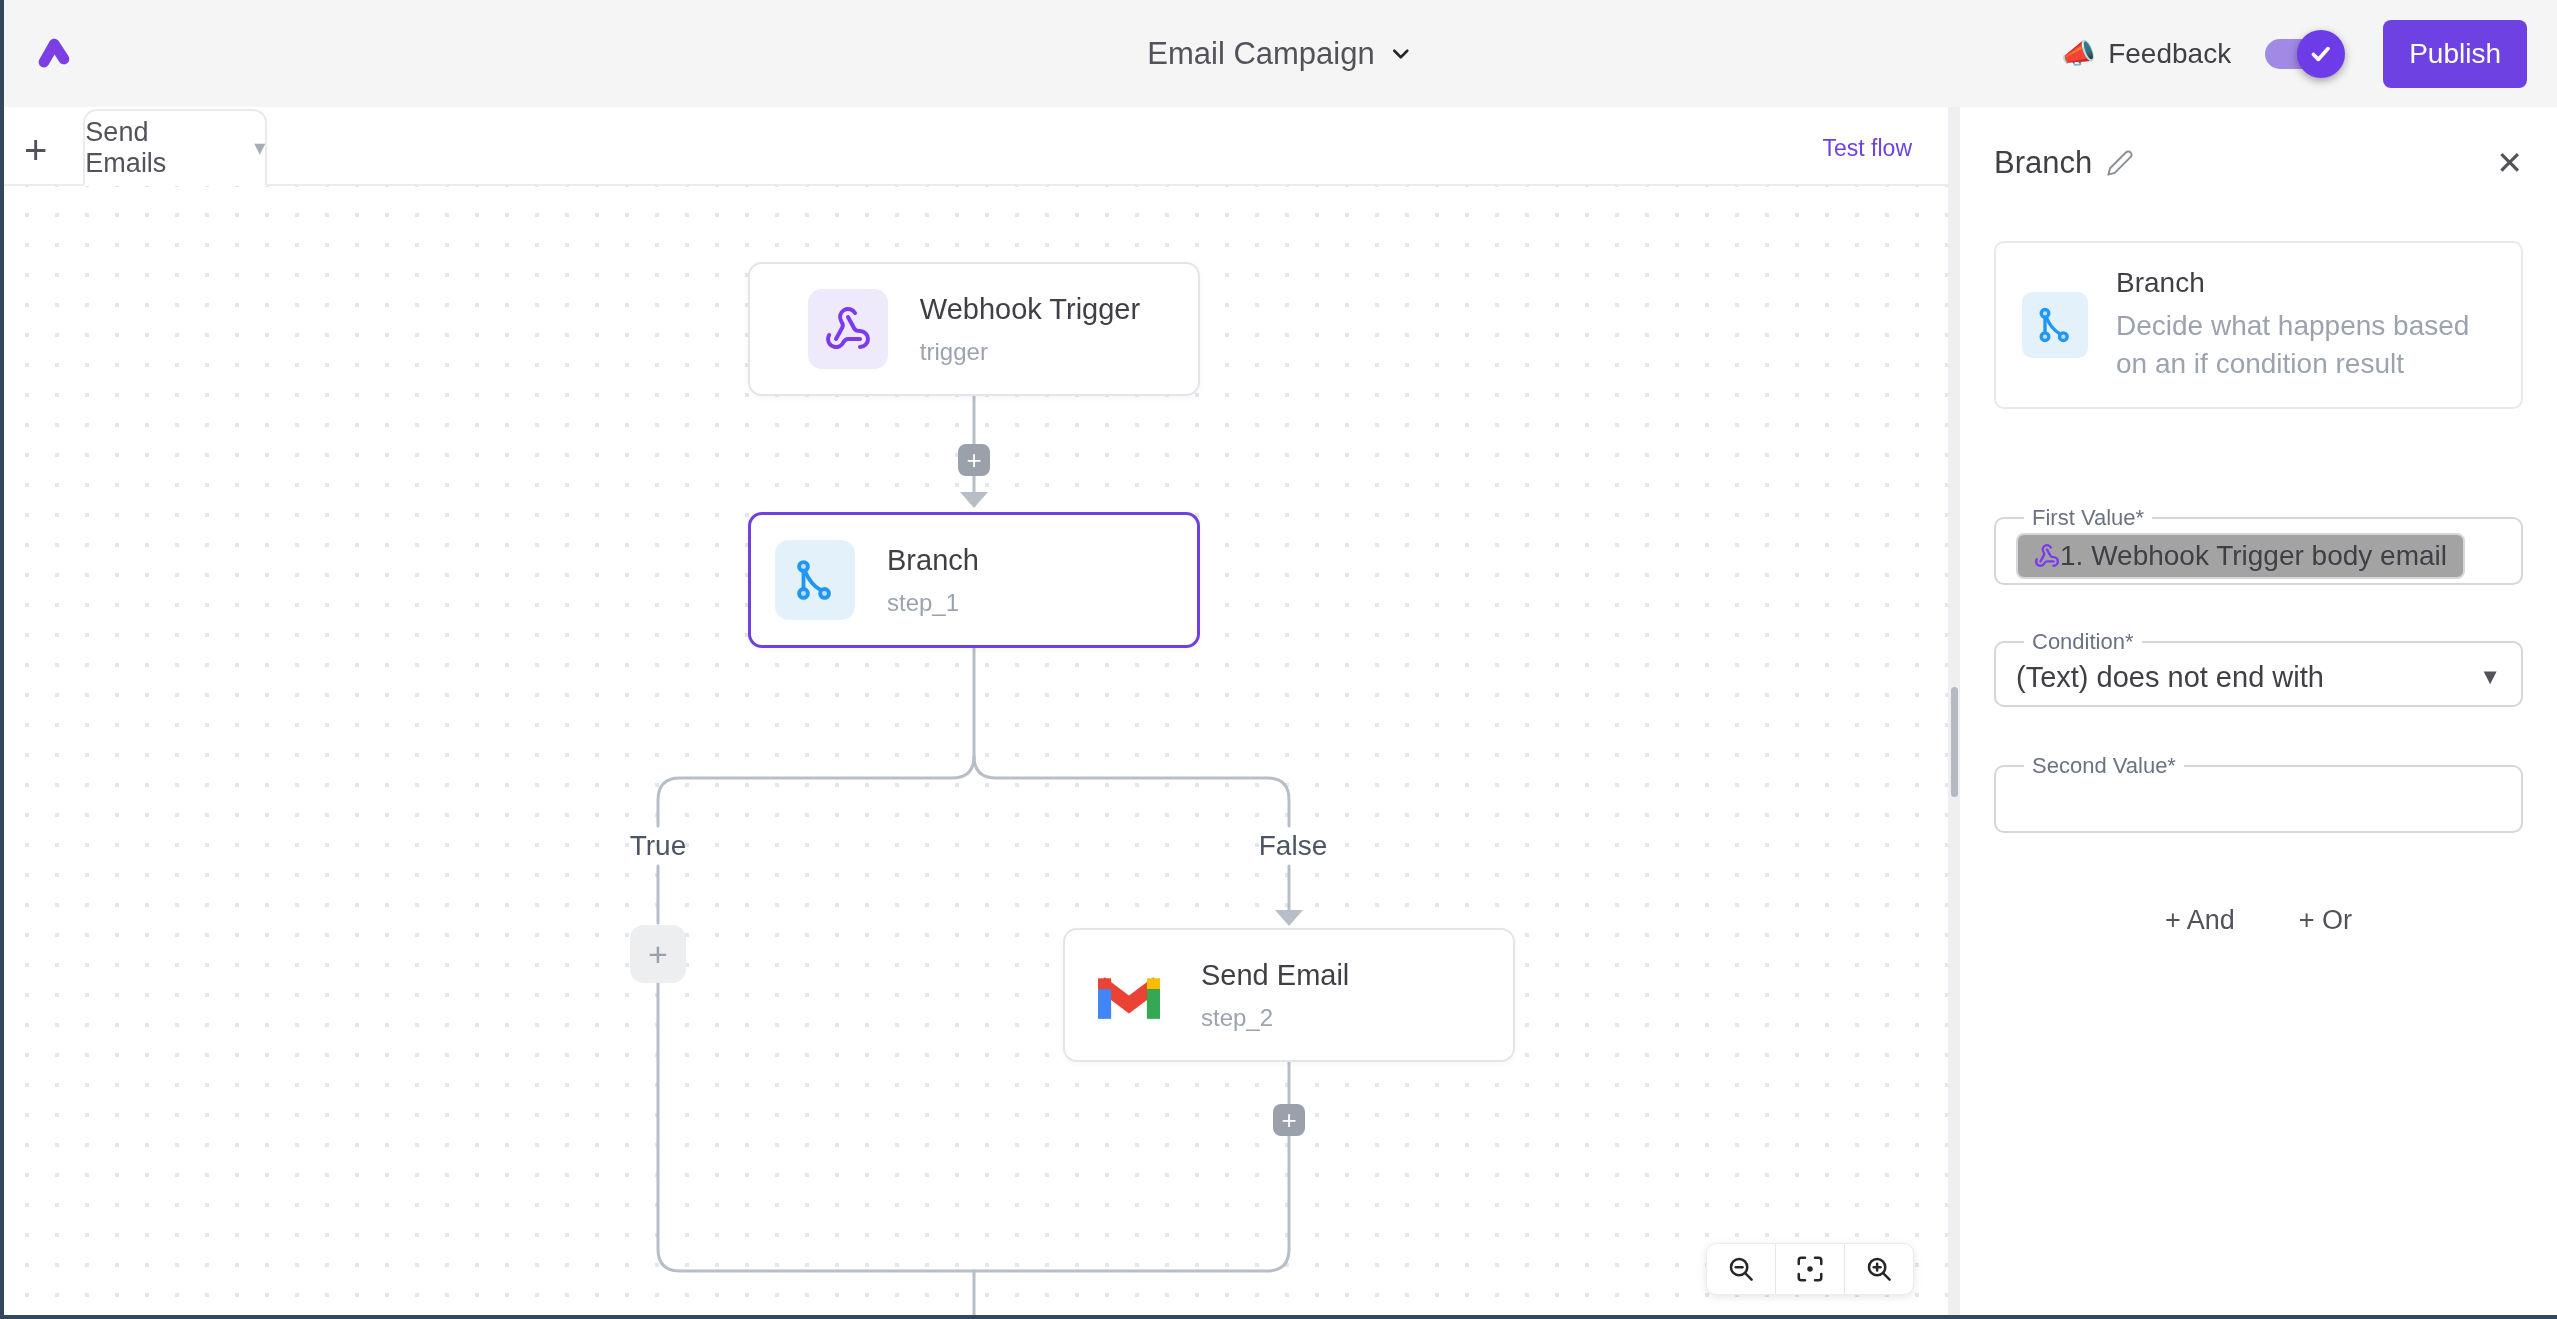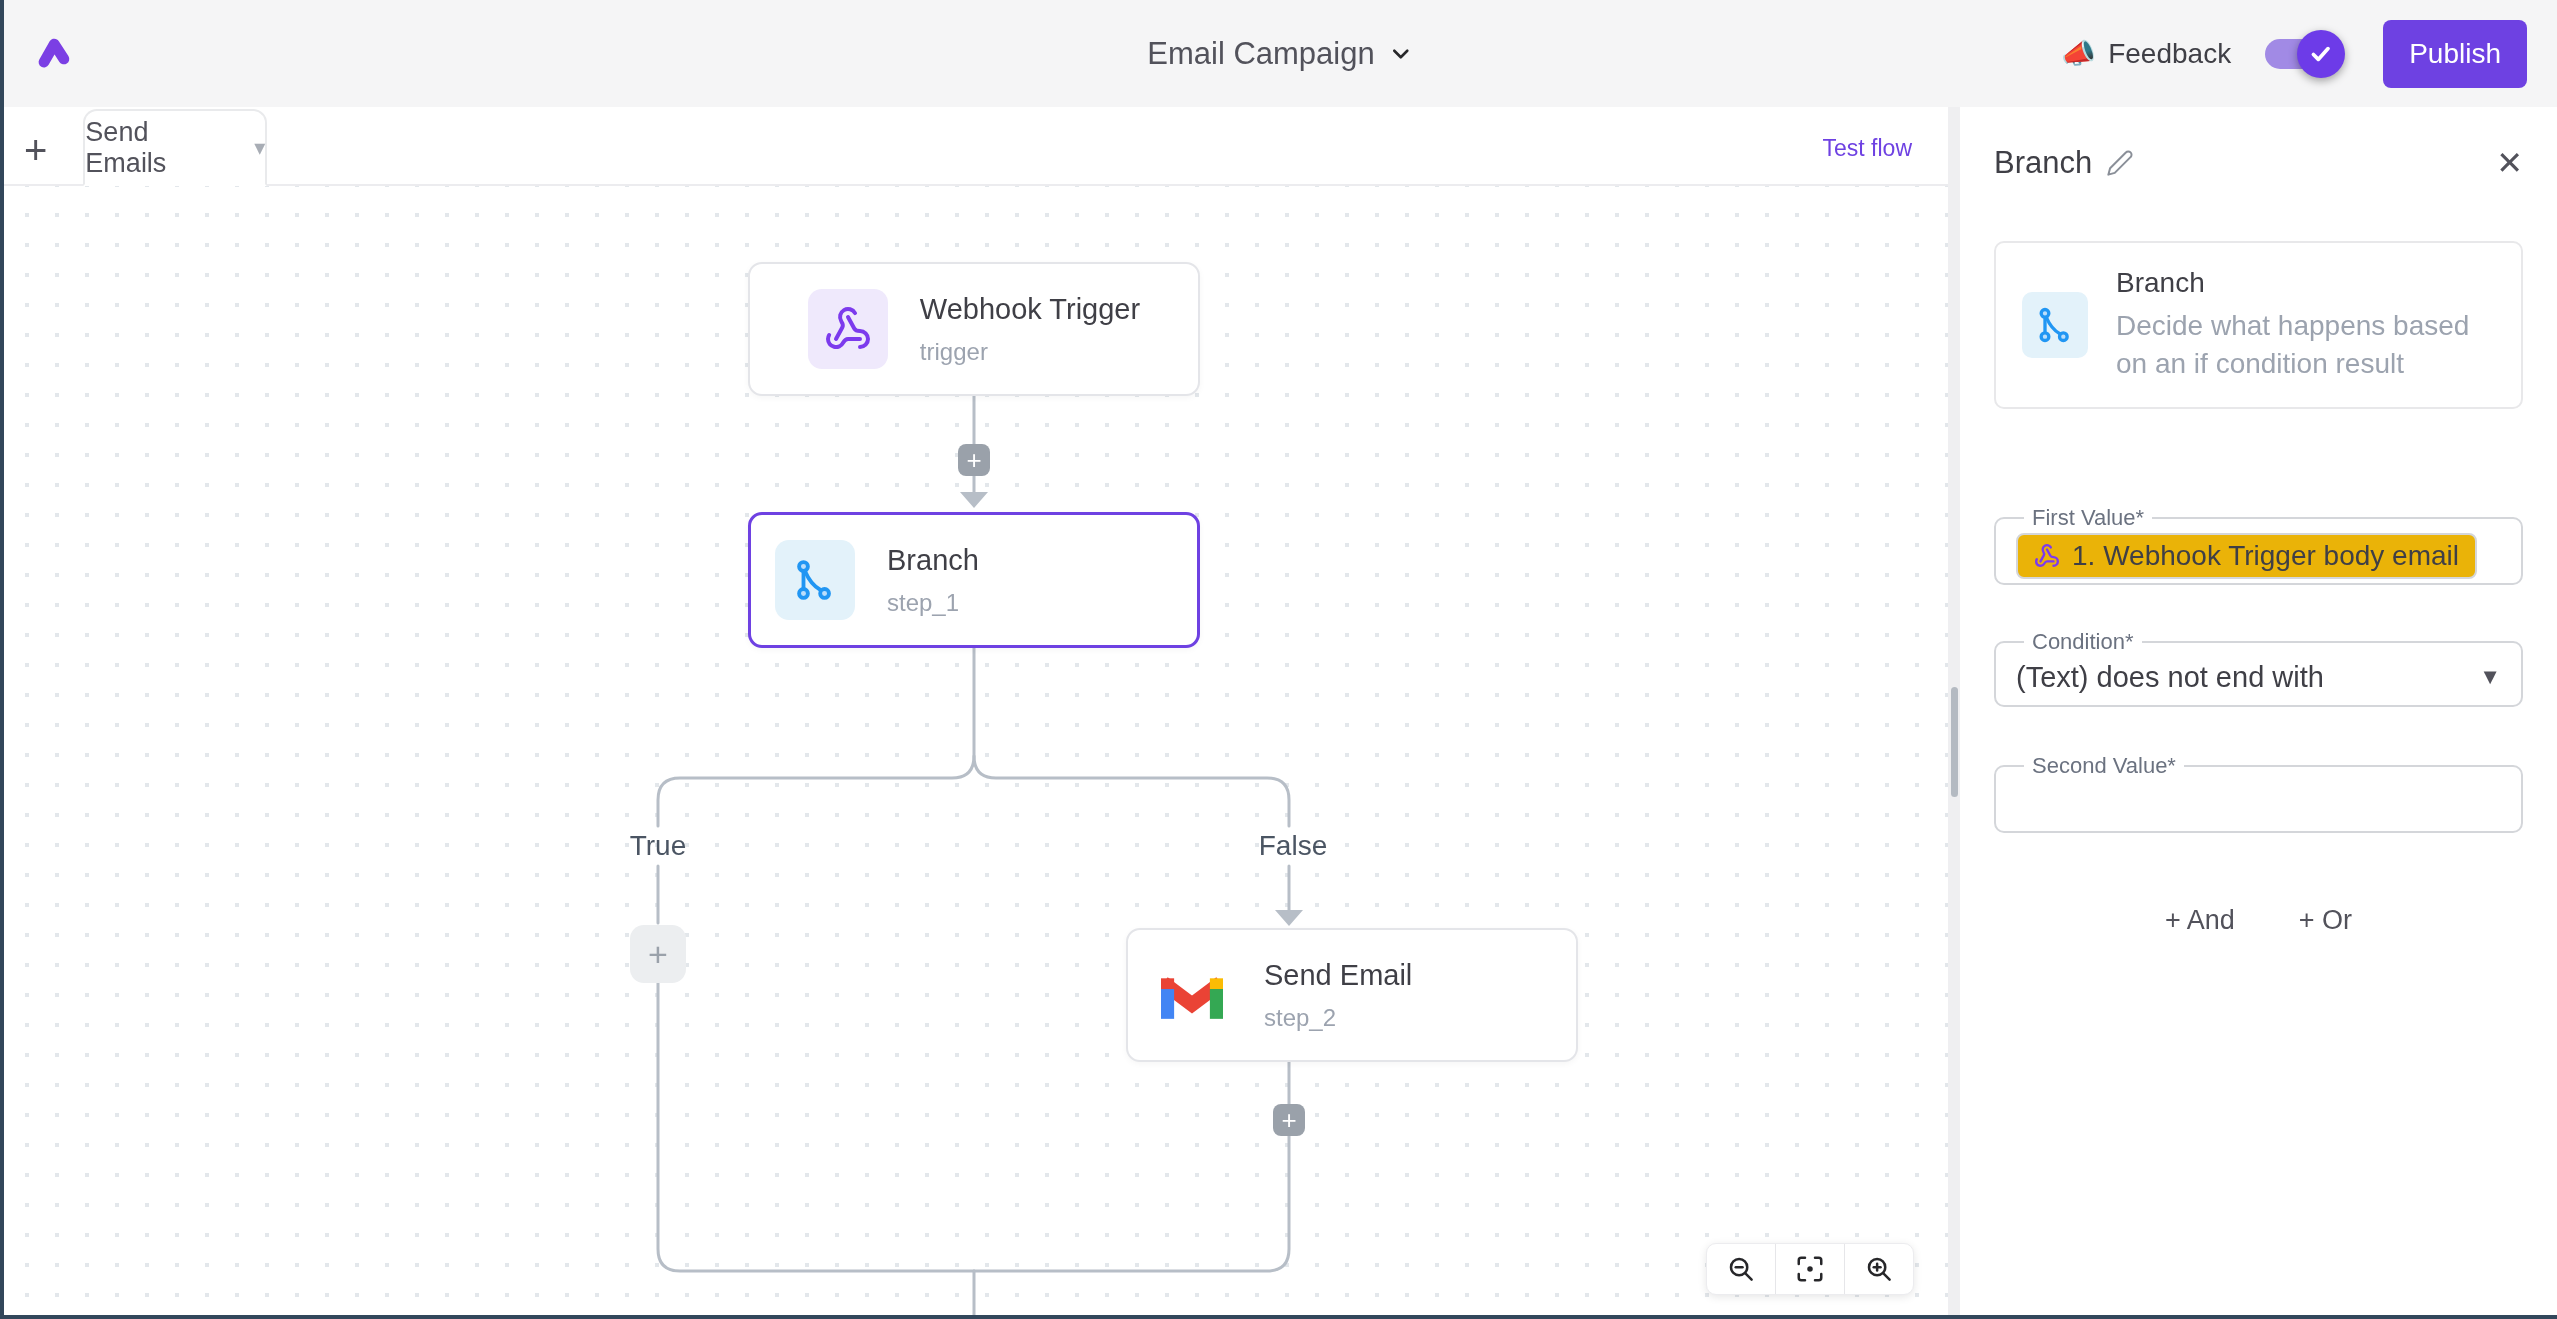--- a/index.html
+++ b/index.html
@@ -67,21 +67,21 @@
   .piece-desc { font-size:28px; color:#9ca3af; line-height:1.35; }
 
   fieldset.field { border:2px solid #d4d6da; border-radius:10px; padding:0 20px 18px 20px; }
   fieldset.field legend { font-size:22px; color:#6b7280; padding:0 8px; margin-left:8px; }
   .field-first { margin-top:96px; height:80px; }
   .field-cond  { margin-top:44px; height:78px; cursor:pointer; }
   .field-second{ margin-top:46px; height:80px; }
   .field-value-row { display:flex; align-items:center; margin-top:6px; }
   .field-value { font-size:29px; color:#3f3f46; }
   .select-caret { margin-left:auto; font-size:22px; color:#52525b; }
-  .token-chip { display:inline-flex; align-items:center; gap:12px; border:2px solid #d4d6da; background:#eab308; border-radius:8px; padding:5px 16px; margin-top:2px; }
+  .token-chip { display:inline-flex; align-items:center; border:2px solid #d4d6da; background:#a3a3a3; border-radius:8px; padding:5px 16px; margin-top:2px; }
   .token-text { font-size:28px; color:#3f3f46; }
   .andor-row { margin-top:72px; display:flex; justify-content:center; gap:64px; }
   .andor-row button { font-size:27px; color:#52525b; background:none; border:none; cursor:pointer; }
 </style>
 </head>
 <body>
 
 <div class="frame">
 
   <header class="topbar">
@@ -178,21 +178,21 @@
             <div class="node-title">Branch</div>
             <div class="node-sub">step_1</div>
           </span>
         </div>
 
         <span class="branch-label" style="left:654px; top:644px;">True</span>
         <span class="branch-label" style="left:1289px; top:644px;">False</span>
 
         <button class="plus-btn-light" style="left:626px; top:739px;">+</button>
 
-        <div class="node" style="left:1122px; top:742px;">
+        <div class="node" style="left:1059px; top:742px;">
           <span class="node-icon">
             <svg width="62" height="50" viewBox="0 0 52 40">
               <path d="M2 10 L26 28 L50 10" stroke="#ea4335" stroke-width="12" fill="none"></path>
               <rect x="0" y="15" width="11" height="25" fill="#4285f4"></rect>
               <rect x="0" y="6" width="11" height="9" fill="#ea4335"></rect>
               <rect x="41" y="6" width="11" height="9" fill="#fbbc04"></rect>
               <rect x="41" y="15" width="11" height="25" fill="#34a853"></rect>
             </svg>
           </span>
           <span>

